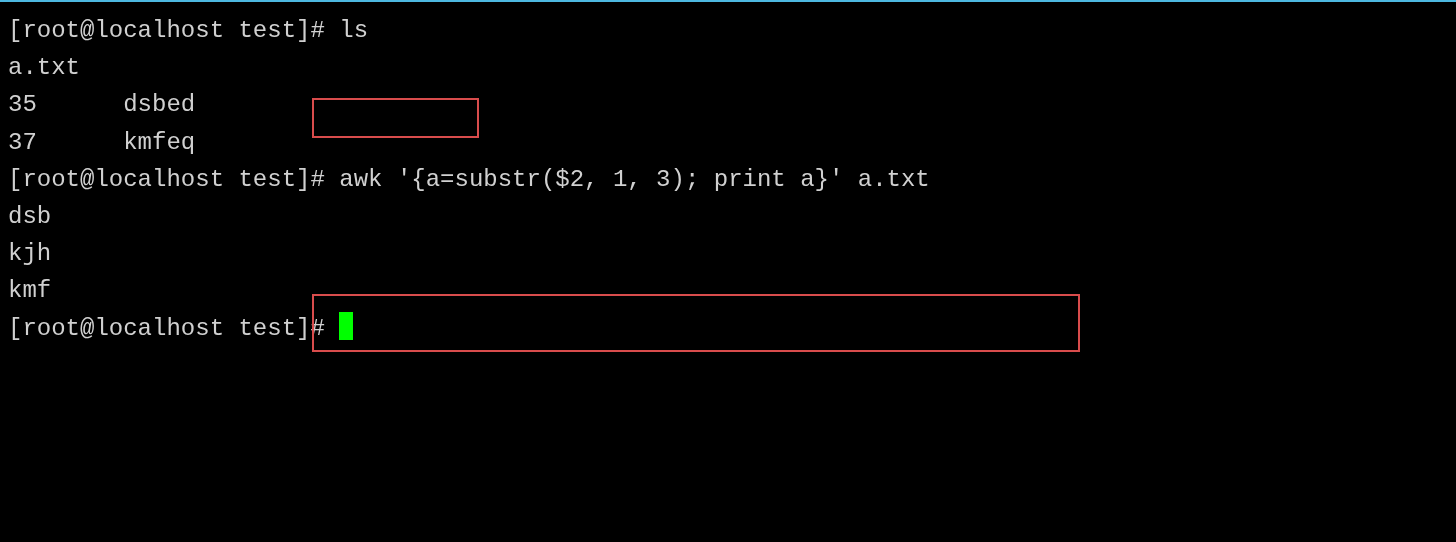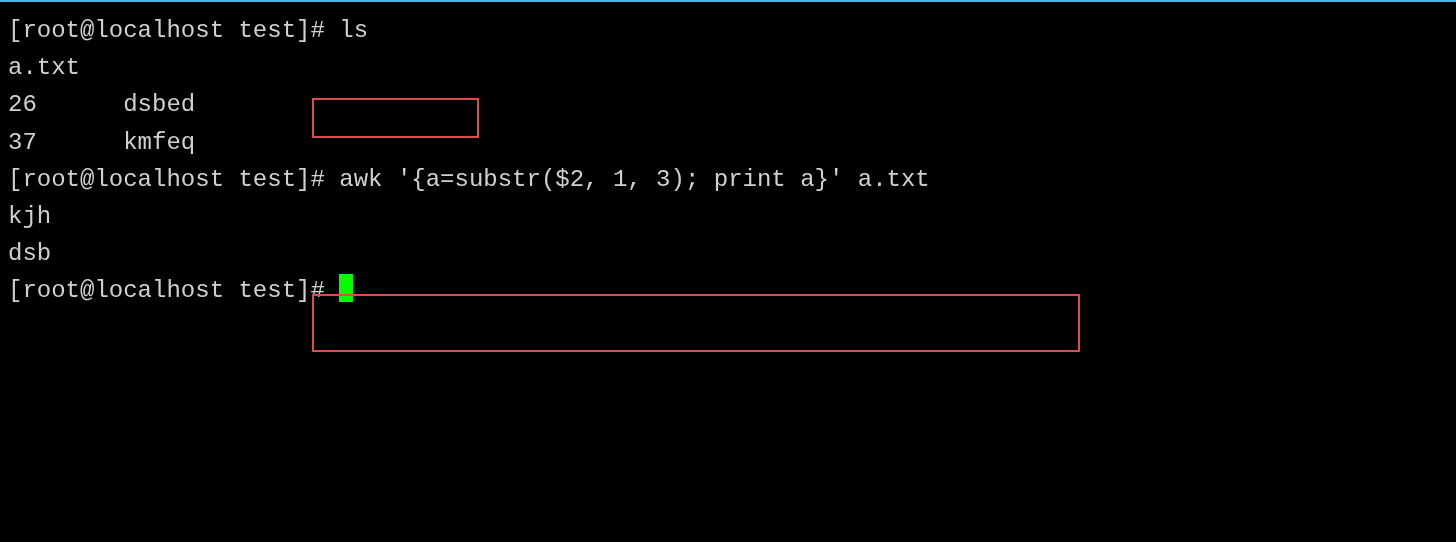--- a/index.html
+++ b/index.html
@@ -48,22 +48,23 @@
     .terminal {
       position: relative;
     }
   </style>
 </head>
 <body>
 
 <div class="terminal">
   <div class="line"><span>[root@localhost test]# </span><span>ls</span></div>
   <div class="line">a.txt</div>
-  <div class="line">26      dsbed</div>
+  <div class="line">35      dsbed</div>
   <div class="line">37      kmfeq</div>
   <div class="line"><span>[root@localhost test]# </span><span>awk '{a=substr($2, 1, 3); print a}' a.txt</span></div>
+  <div class="line">dsb</div>
   <div class="line">kjh</div>
-  <div class="line">dsb</div>
+  <div class="line">kmf</div>
   <div class="line"><span>[root@localhost test]# </span><span class="cursor"></span></div>
 
   <div class="highlight-box-1"></div>
   <div class="highlight-box-2"></div>
 </div>
 
 </body></html>

